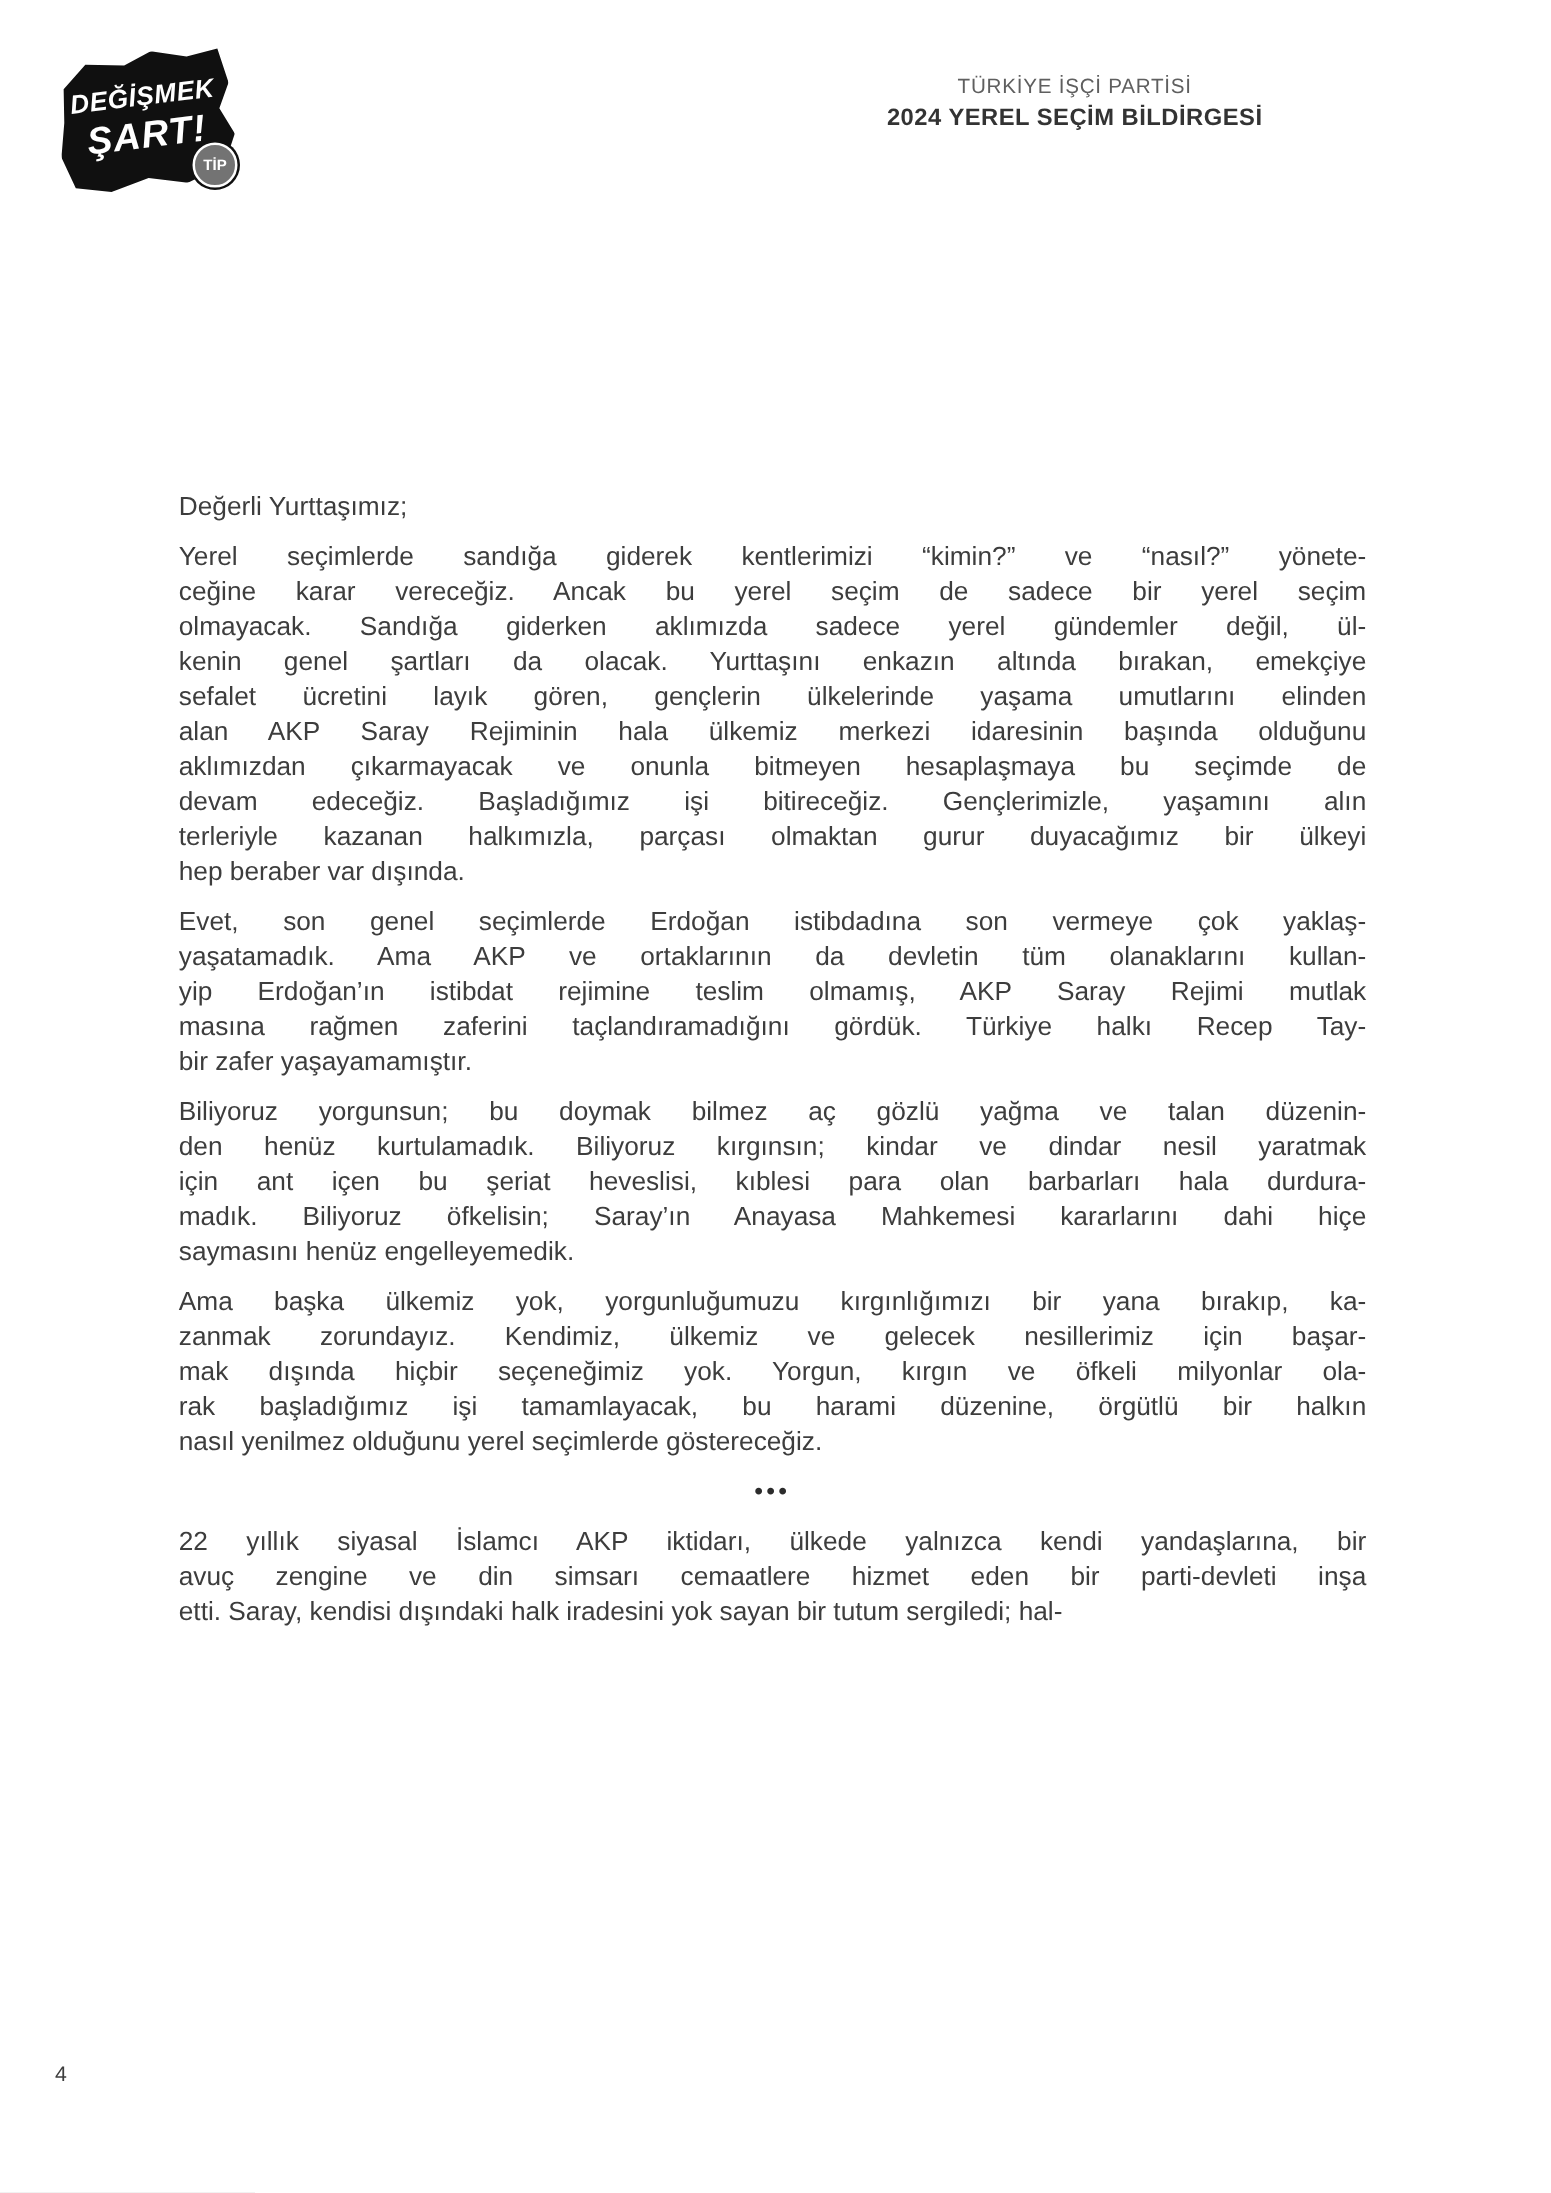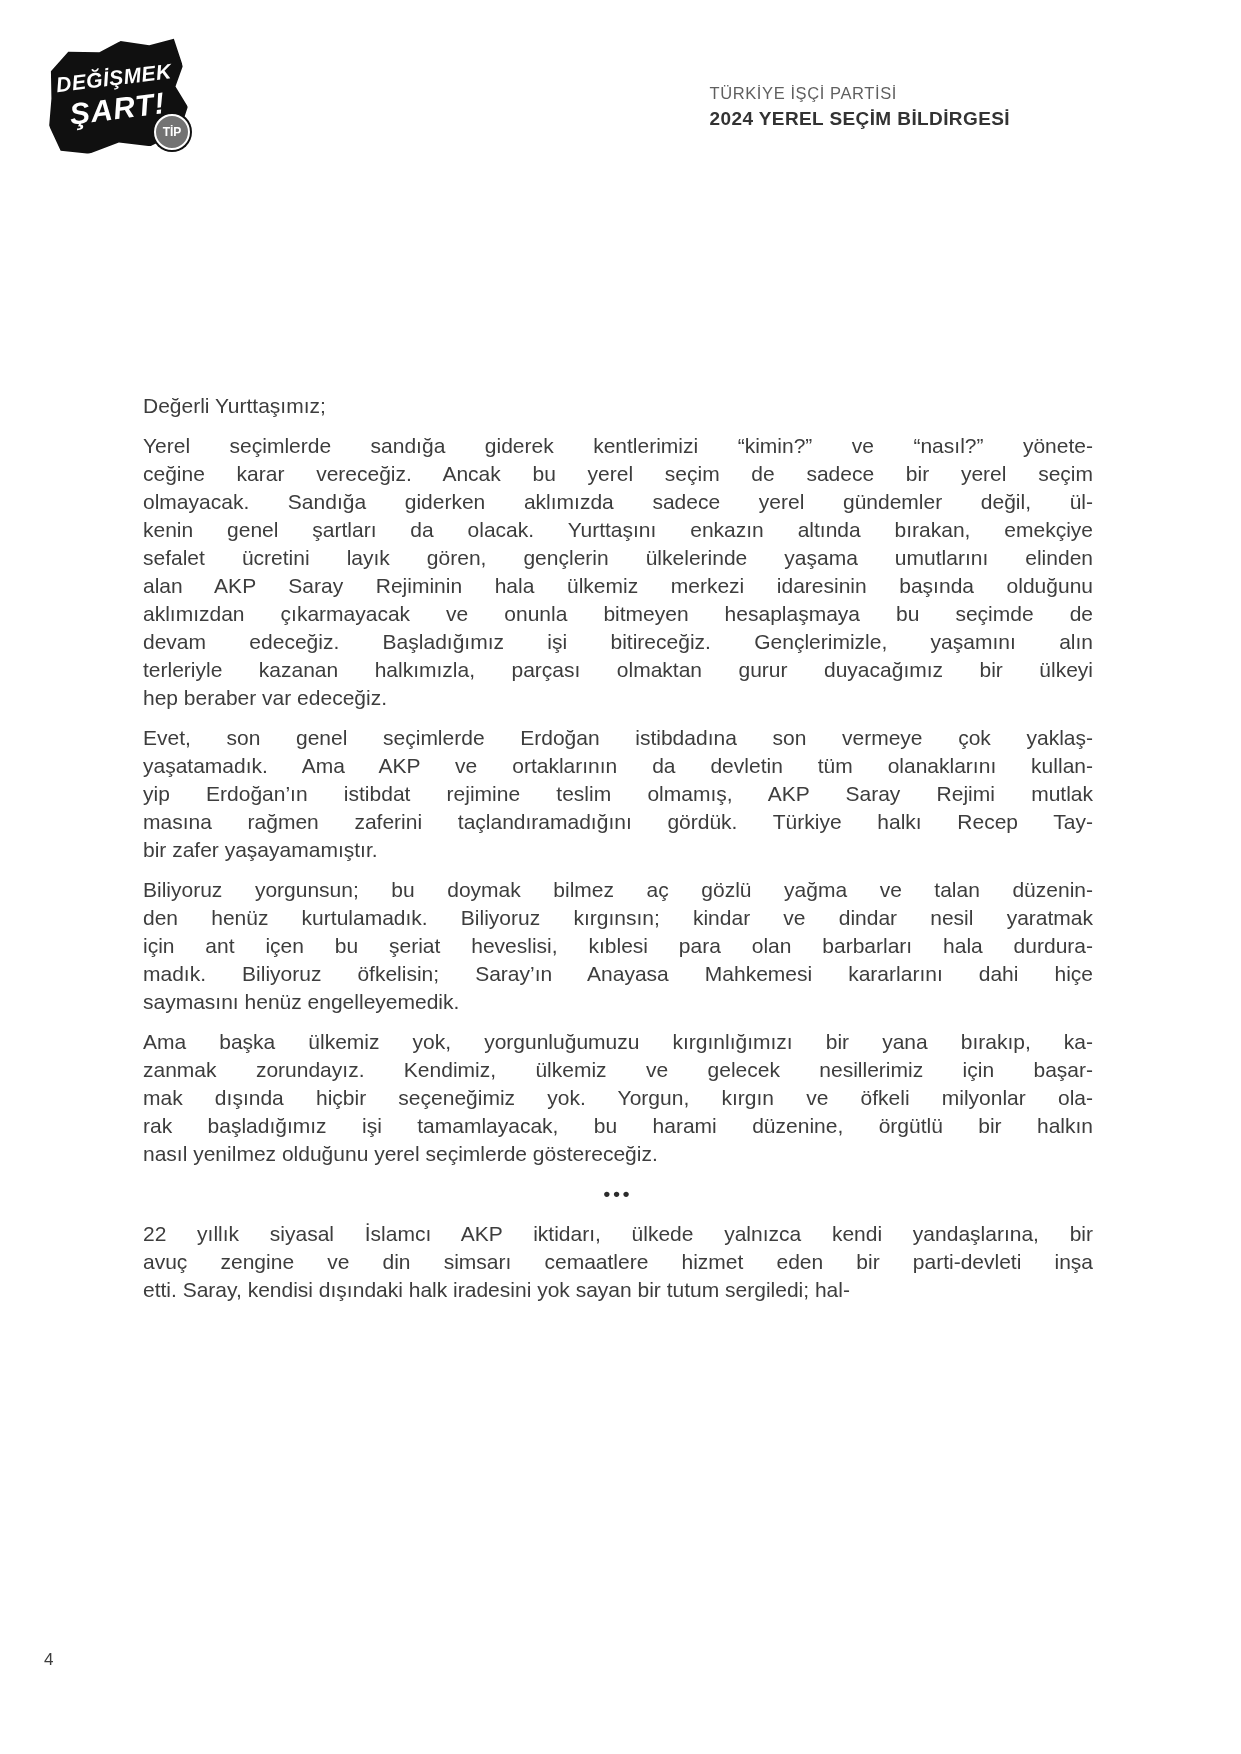--- a/index.html
+++ b/index.html
@@ -55,22 +55,21 @@
     font-weight: bold;
     display: flex;
     align-items: center;
     justify-content: center;
   }
 
   .header-right {
     position: absolute;
     top: 60px;
     right: 231px;
-    text-align: left;
-    margin-top: 24px;
+    text-align: center;
   }
   .org-name {
     font-size: 16.5px;
     letter-spacing: 0.6px;
     color: #5f5f5f;
   }
   .doc-title {
     margin-top: 5px;
     font-size: 19px;
     font-weight: bold;
@@ -152,21 +151,21 @@
         <div class="paragraph">
           <div class="line">Yerel seçimlerde sandığa giderek kentlerimizi “kimin?” ve “nasıl?” yönete-</div>
           <div class="line">ceğine karar vereceğiz. Ancak bu yerel seçim de sadece bir yerel seçim</div>
           <div class="line">olmayacak. Sandığa giderken aklımızda sadece yerel gündemler değil, ül-</div>
           <div class="line">kenin genel şartları da olacak. Yurttaşını enkazın altında bırakan, emekçiye</div>
           <div class="line">sefalet ücretini layık gören, gençlerin ülkelerinde yaşama umutlarını elinden</div>
           <div class="line">alan AKP Saray Rejiminin hala ülkemiz merkezi idaresinin başında olduğunu</div>
           <div class="line">aklımızdan çıkarmayacak ve onunla bitmeyen hesaplaşmaya bu seçimde de</div>
           <div class="line">devam edeceğiz. Başladığımız işi bitireceğiz. Gençlerimizle, yaşamını alın</div>
           <div class="line">terleriyle kazanan halkımızla, parçası olmaktan gurur duyacağımız bir ülkeyi</div>
-          <div class="line last">hep beraber var edeceğiz.</div>
+          <div class="line last">hep beraber var dışında.</div>
         </div>
         <div class="paragraph">
           <div class="line">Evet, son genel seçimlerde Erdoğan istibdadına son vermeye çok yaklaş-</div>
           <div class="line">yaşatamadık.  Ama AKP ve ortaklarının da devletin tüm olanaklarını kullan-</div>
           <div class="line">yip Erdoğan’ın istibdat rejimine teslim olmamış, AKP Saray Rejimi mutlak</div>
           <div class="line">masına rağmen zaferini taçlandıramadığını gördük. Türkiye halkı Recep Tay-</div>
           <div class="line last">bir zafer yaşayamamıştır.</div>
         </div>
         <div class="paragraph">
           <div class="line">Biliyoruz yorgunsun; bu doymak bilmez aç gözlü yağma ve talan düzenin-</div>

